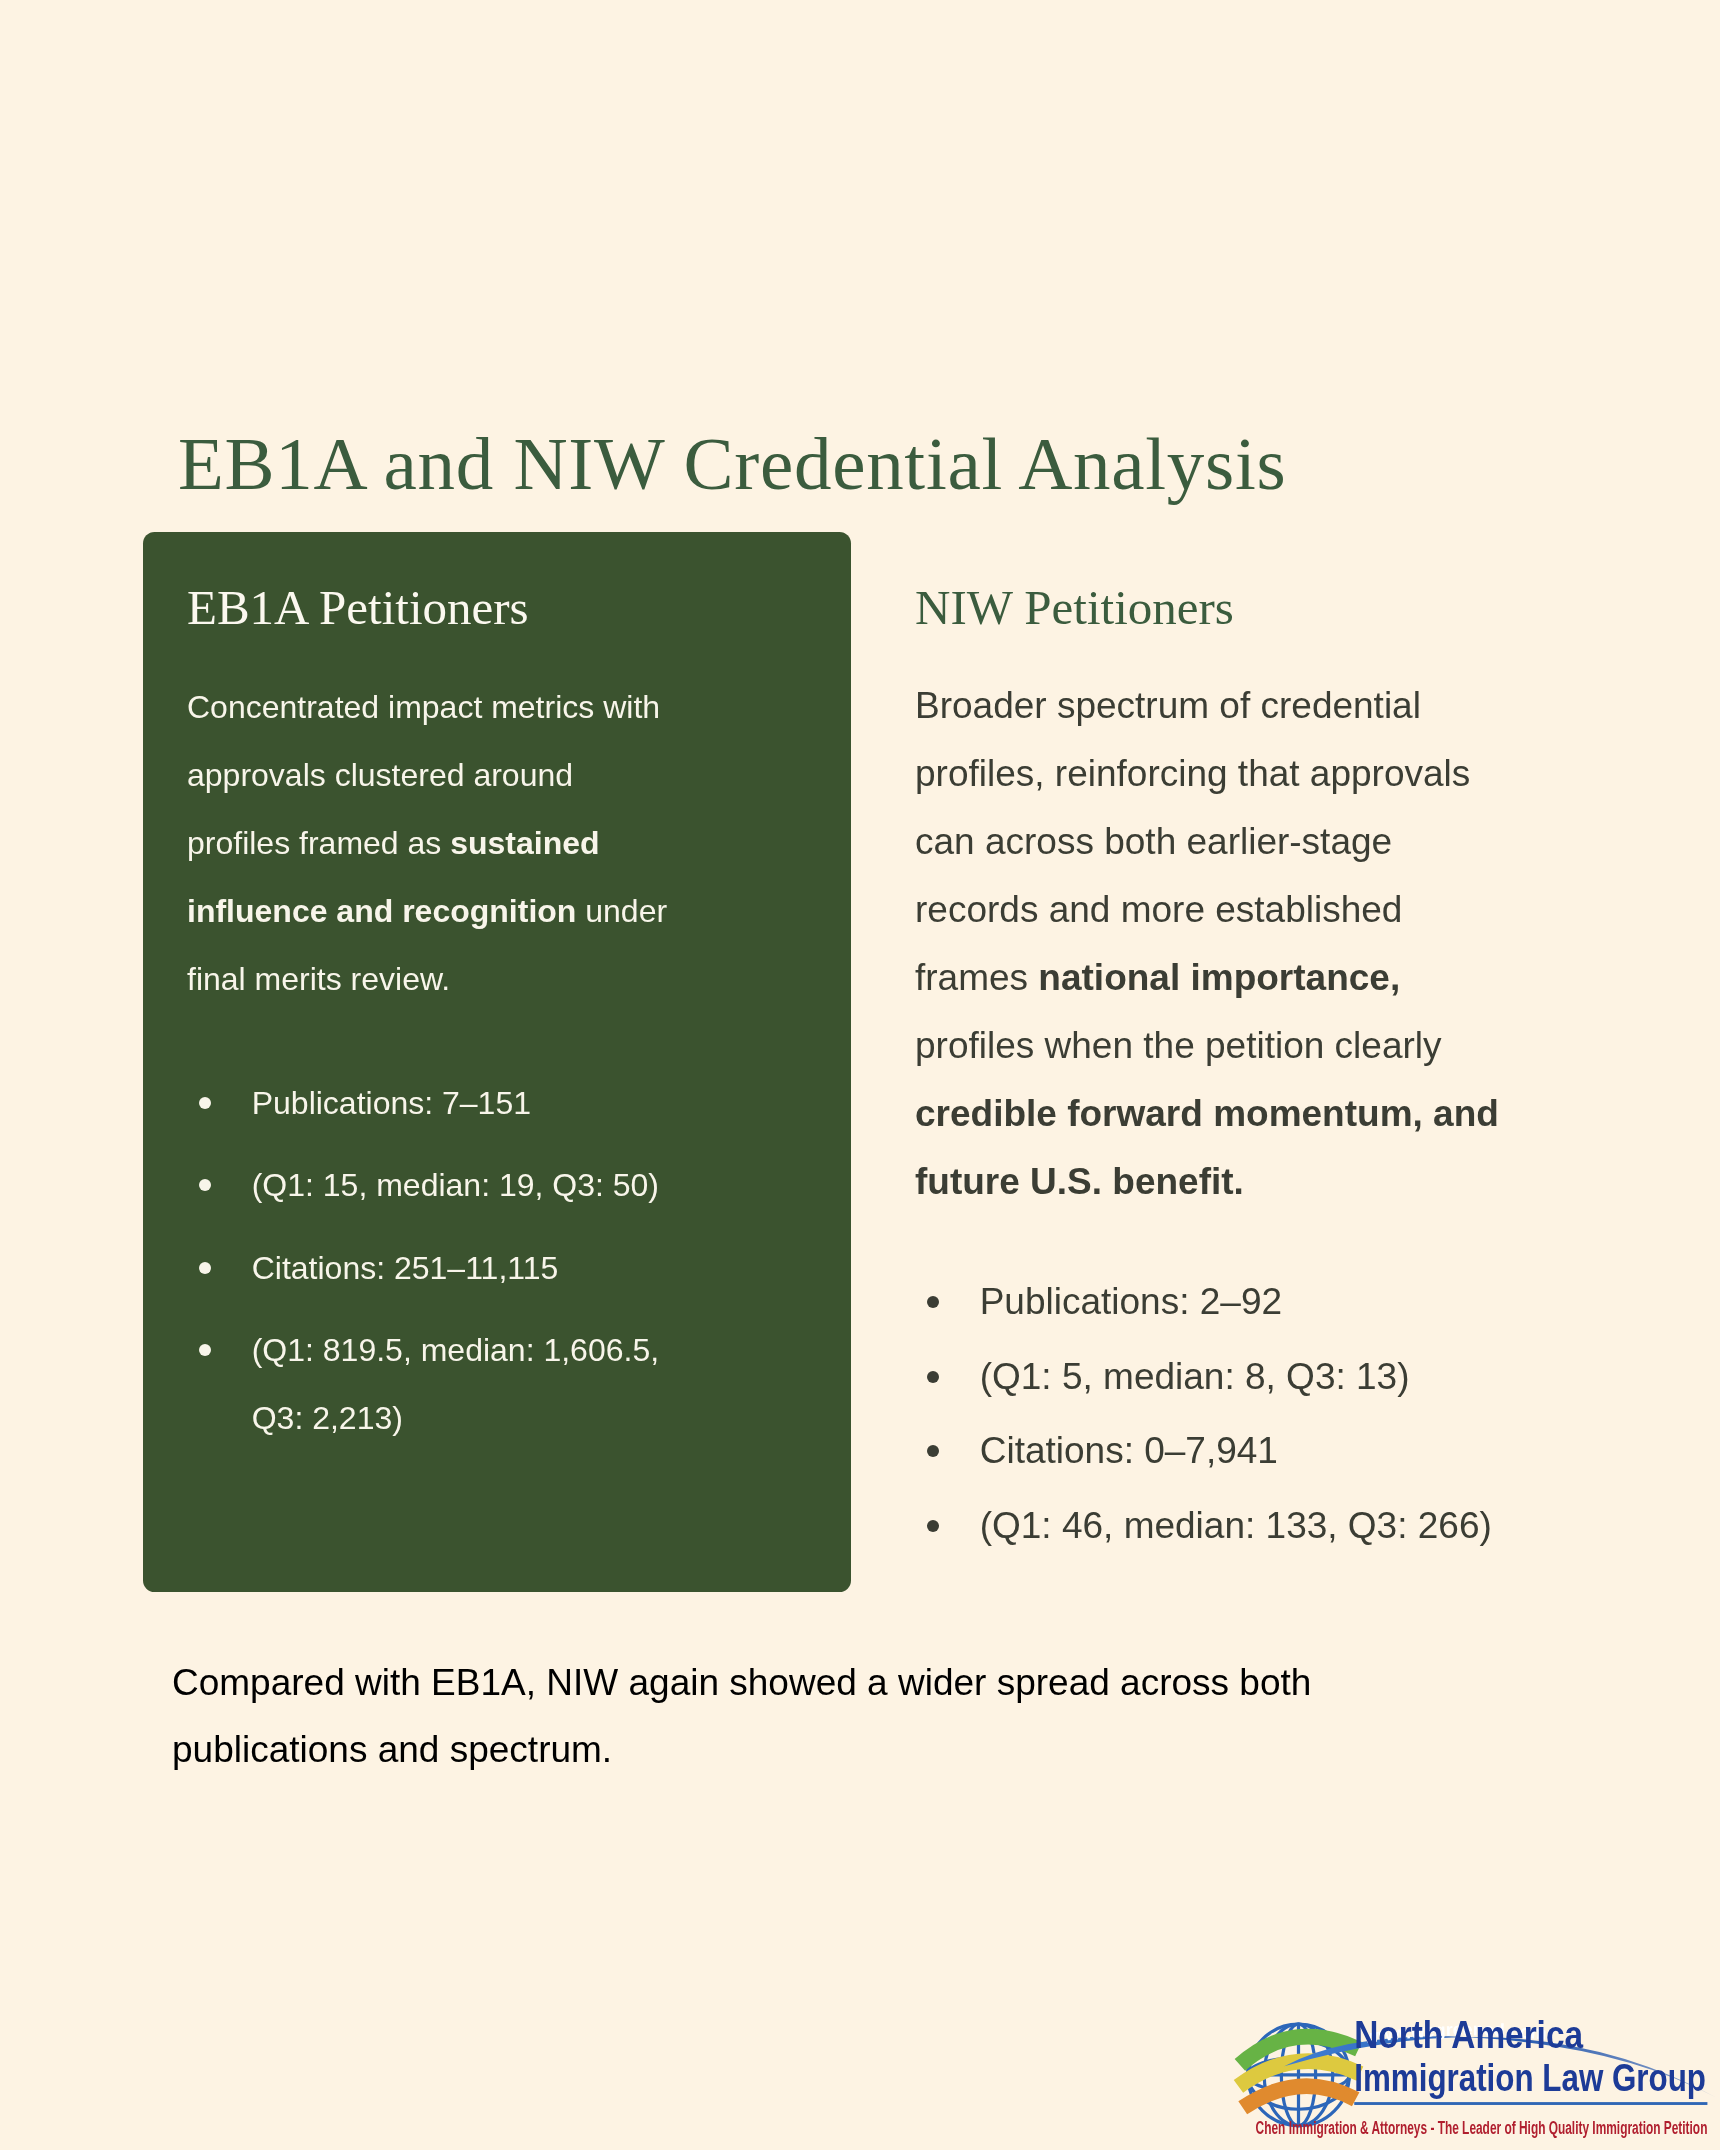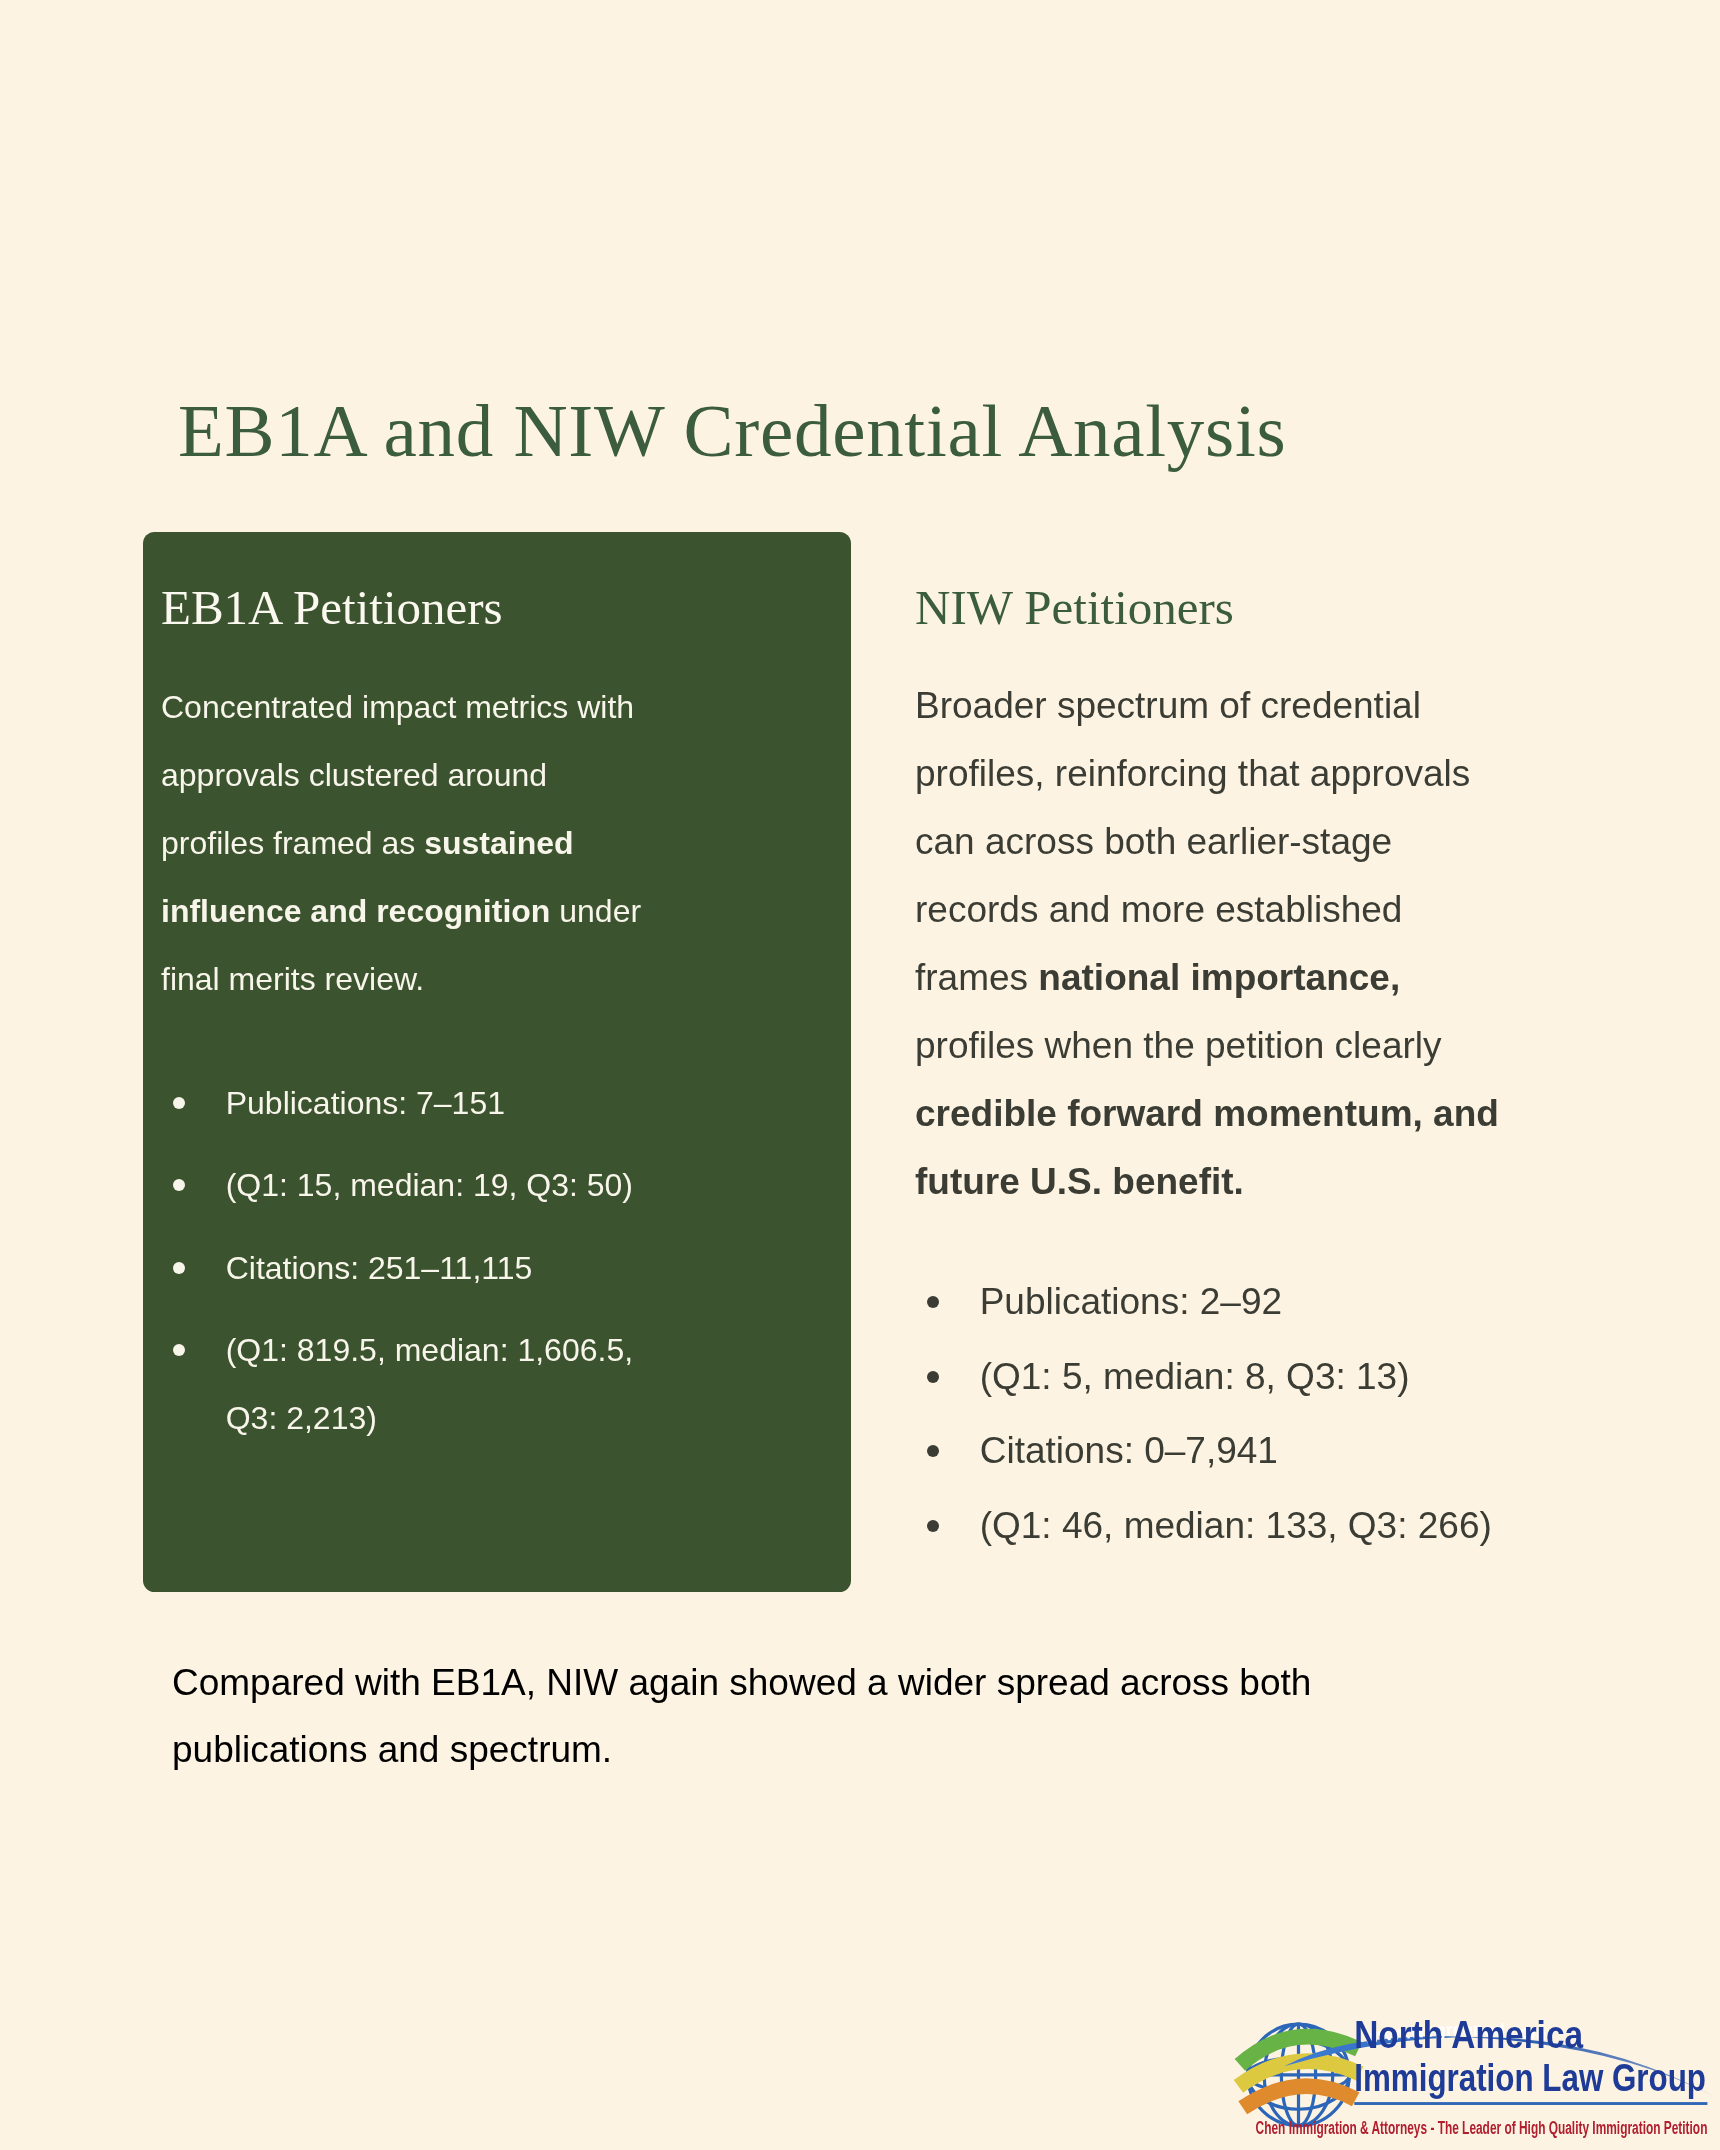--- a/index.html
+++ b/index.html
@@ -2,28 +2,28 @@
 <html style="font-size:11.5px"><head>
 <meta charset="utf-8">
 <style>
   html,body{margin:0;padding:0;}
   body{
     width:1721px;height:2151px;position:relative;overflow:hidden;
     background:#fdf3e3;
     font-family:"Liberation Sans",sans-serif;
   }
   .title{
-    position:absolute;left:178px;top:336px;
+    position:absolute;left:178px;top:369px;
     font-family:"Liberation Serif",serif;
     font-size:75px;line-height:1.2;font-weight:400;
     letter-spacing:0.7px;white-space:nowrap;
   }
   .card{
     position:absolute;left:143px;top:532px;width:708px;height:1060px;
-    border-radius:11.5px;padding:47px 18px;box-sizing:border-box;
+    border-radius:11.5px;padding:47px 44px;box-sizing:border-box;
   }
   .card h2{
     font-family:"Liberation Serif",serif;
     font-size:49px;font-weight:400;margin:0 0 37px 0;
   }
   .para{font-size:32px;}
   .card .para{font-size:32px;}
   .rline{line-height:68px;white-space:nowrap;}
   strong{font-weight:700;}
   .bullets{margin-top:56px;}

